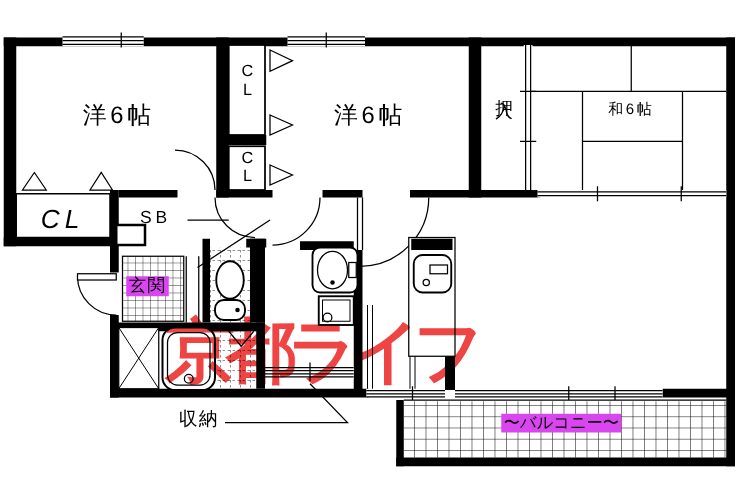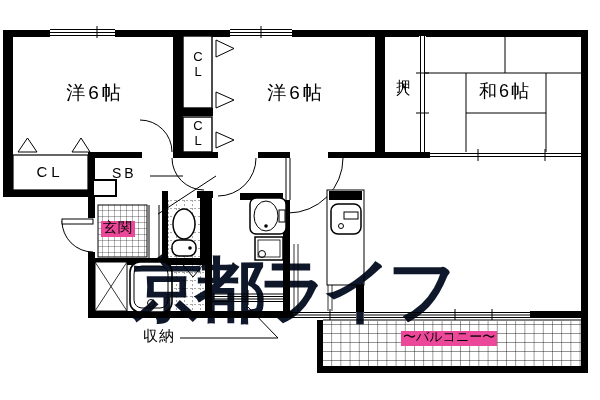--- a/index.html
+++ b/index.html
@@ -2,24 +2,24 @@
 <html><head>
 <meta charset="utf-8">
 <style>
   html,body{margin:0;padding:0;background:#fff;}
   #plan{position:relative;width:600px;height:400px;background:#fff;overflow:hidden;
         font-family:"Liberation Sans","DejaVu Sans",sans-serif;}
   #plan svg{position:absolute;left:0;top:0;}
   .lbl{position:absolute;color:#000;line-height:1.12;white-space:pre-line;}
   .ctr{text-align:center;}
   .vert{writing-mode:vertical-rl;text-orientation:upright;}
-  .wm{position:absolute;left:132px;top:244px;font-size:70px;font-weight:900;
-      letter-spacing:-7px;color:#0f172a;mix-blend-mode:multiply;z-index:10;
+  .wm{position:absolute;left:132px;top:244px;font-size:56px;font-weight:900;
+      letter-spacing:-7px;color:#ef4444;mix-blend-mode:multiply;z-index:10;
       pointer-events:none;white-space:nowrap;}
-  .whitebox{background:#ec4899;padding:0 2px;font-family:Liberation Mono, monospace;}
+  .whitebox{background:#d946ef;padding:0 2px;}
 </style>
 </head>
 <body>
 
 <div id="plan">
 
 <svg width="600" height="400" viewBox="0 0 600 400">
   <defs>
     <pattern id="tileS" width="6" height="6" patternUnits="userSpaceOnUse">
       <path d="M6,0 H0 V6" fill="none" stroke="#000" stroke-width="0.6"></path>
@@ -173,26 +173,26 @@
 
   <g stroke="#000" stroke-width="1" fill="none">
     <path d="M150,176 H183"></path>
     <path d="M180,338 H278 L248,307"></path>
   </g>
 </svg>
 
 <div class="lbl ctr" style="left:55px;top:82px;width:80px;font-size:19px;letter-spacing:3px;">洋6帖</div>
 <div class="lbl ctr" style="left:252px;top:82px;width:88px;font-size:19px;letter-spacing:3px;">洋6帖</div>
 <div class="lbl vert" style="left:395px;top:68px;font-size:14px;letter-spacing:2px;">押入</div>
-<div class="lbl ctr" style="left:464px;top:81px;width:82px;font-size:18px;letter-spacing:2px;">和6帖</div>
+<div class="lbl ctr" style="left:464px;top:81px;width:82px;font-size:12px;letter-spacing:2px;">和6帖</div>
 <div class="lbl ctr" style="left:186px;top:50px;width:24px;font-size:13px;">C
 L</div>
 <div class="lbl ctr" style="left:186px;top:119px;width:24px;font-size:13px;">C
 L</div>
-<div class="lbl ctr" style="left:25px;top:164px;width:50px;font-size:15px;letter-spacing:4px;">CL</div>
+<div class="lbl ctr" style="left:25px;top:164px;width:50px;font-size:21px;letter-spacing:4px;font-style:italic;">CL</div>
 <div class="lbl" style="left:112px;top:166px;font-size:14px;letter-spacing:3px;text-align:right;">SB</div>
 <div class="lbl whitebox" style="left:101px;top:221px;font-size:14px;letter-spacing:1px;">玄関</div>
 <div class="lbl" style="left:143px;top:328px;font-size:15px;letter-spacing:1px;">収納</div>
 <div class="lbl whitebox ctr" style="left:401px;top:331px;font-size:13px;z-index:3;"><span>〜</span><span>バルコニー</span><span>〜</span></div>
 
 <div class="wm">京都ライフ</div>
 
 </div>
 
 </body></html>

